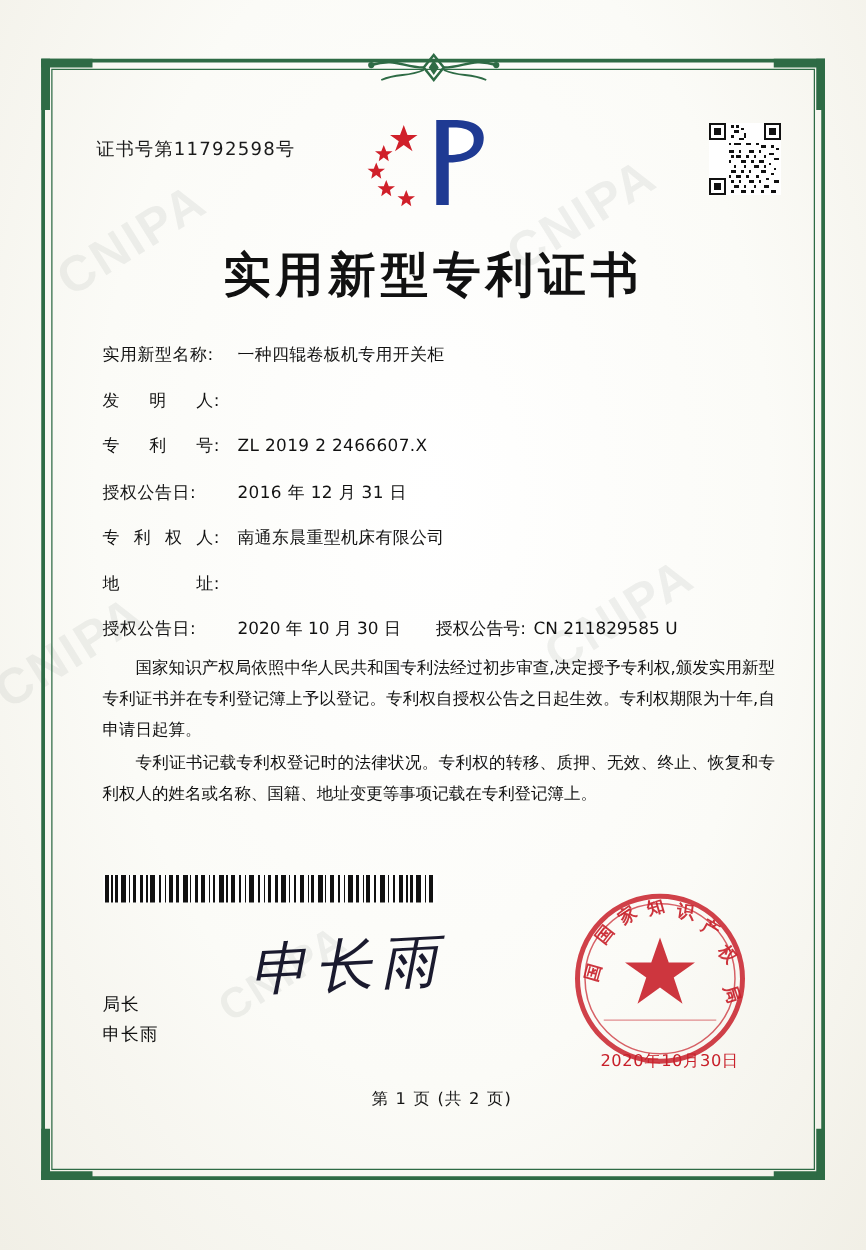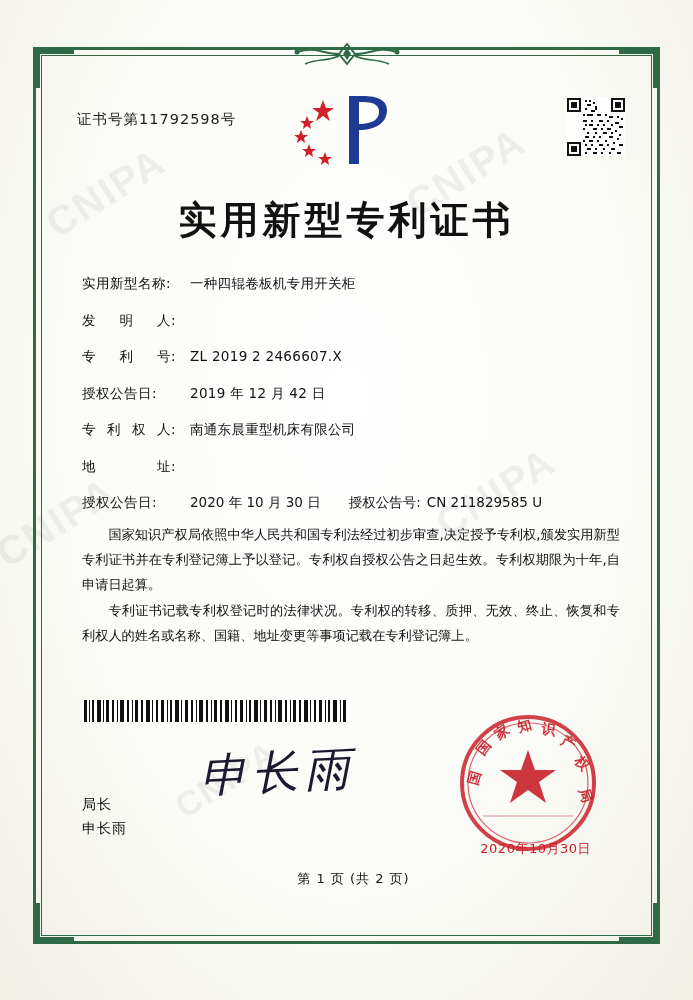--- a/index.html
+++ b/index.html
@@ -331,21 +331,21 @@
         <div class="f-label spread">
           <span>专</span>
           <span>利</span>
           <span>号:</span>
         </div>
         <div class="f-value">ZL 2019 2 2466607.X</div>
       </div>
 
       <div class="field">
         <div class="f-label">授权公告日:</div>
-        <div class="f-value">2019 年 12 月 42 日</div>
+        <div class="f-value">2016 年 12 月 31 日</div>
       </div>
 
       <div class="field">
         <div class="f-label spread">
           <span>专</span>
           <span>利</span>
           <span>权</span>
           <span>人:</span>
         </div>
         <div class="f-value">南通东晨重型机床有限公司</div>

